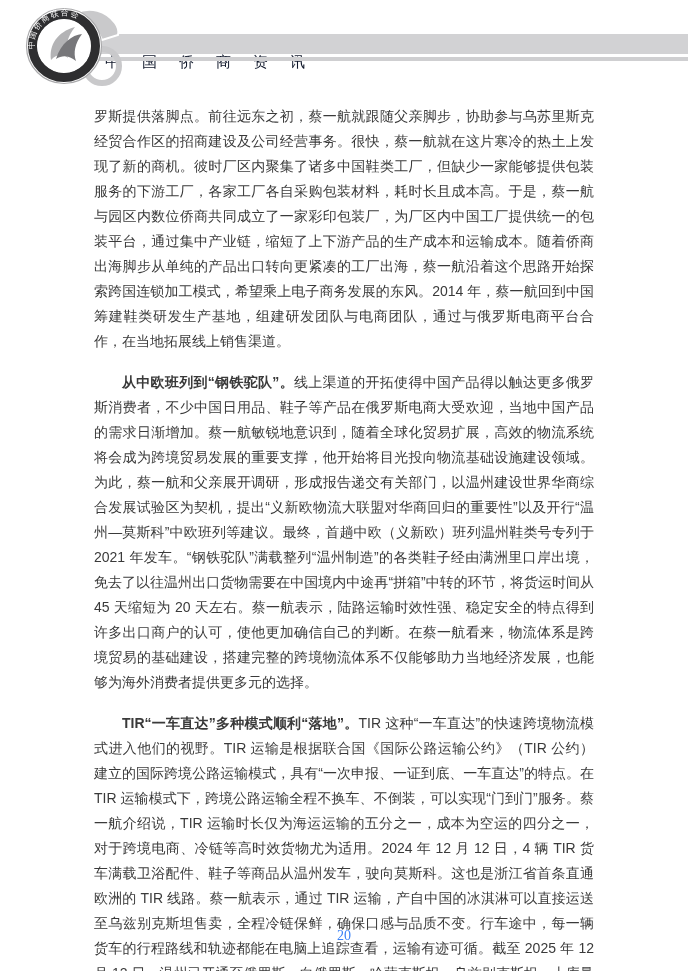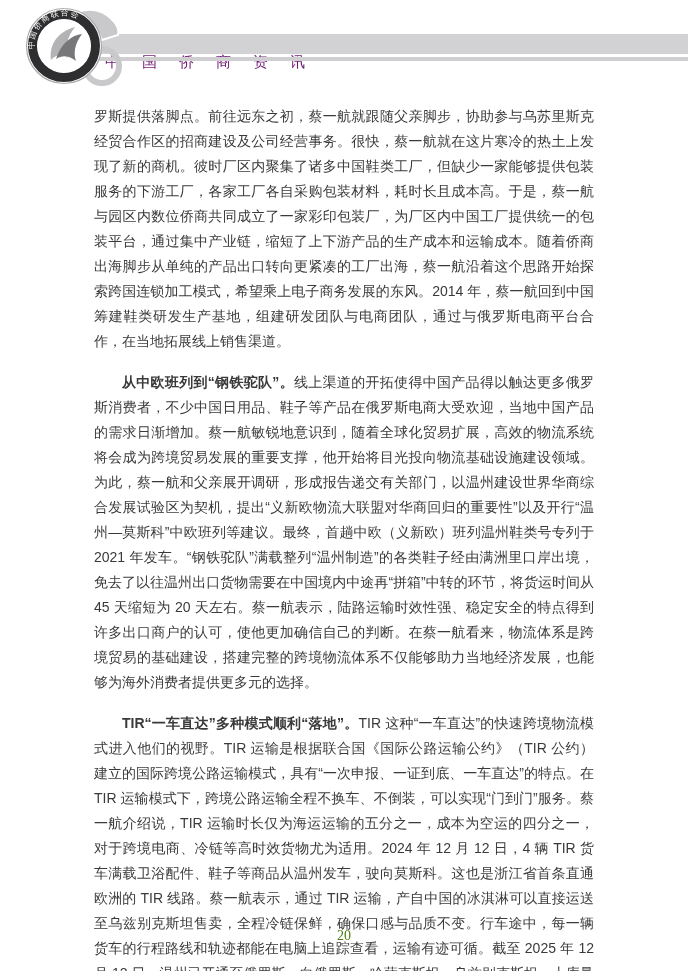--- a/index.html
+++ b/index.html
@@ -11,21 +11,21 @@
     font-family:"Liberation Sans","DejaVu Sans",sans-serif;
   }
   
   .banner{
     position:absolute;left:60px;right:0;top:34px;height:20px;
     background:#d2d2d4;
     display:flex;align-items:center;
     padding-left:45px;
   }
   .banner-title{
-    font-size:15px;color:#701a75;
+    font-size:15px;color:#0f172a;
     letter-spacing:22px;
     white-space:nowrap;
     margin-top:36px;
   }
   .header-rule{
     position:absolute;left:60px;right:0;top:57px;height:4px;
     background:#cfcfd1;
   }
   .logo-wrap{
     position:absolute;left:22px;top:4px;width:110px;height:88px;
@@ -37,21 +37,21 @@
     text-align:justify;
   }
   .page-body p{margin:16px;padding:0;}
   .para-indent{text-indent:2em;}
   .lead{font-weight:bold;}
   
   .page-number{
     position:absolute;left:0;right:0;top:928px;
     text-align:center;
     font-family:"Liberation Serif","DejaVu Serif",serif;
-    font-size:14px;color:#4d7c0f;
+    font-size:14px;color:#3b82f6;
   }
 </style>
 </head>
 <body>
 
 <div class="banner">
   <span class="banner-title">中国侨商资讯</span>
 </div>
 <div class="header-rule"></div>
 

